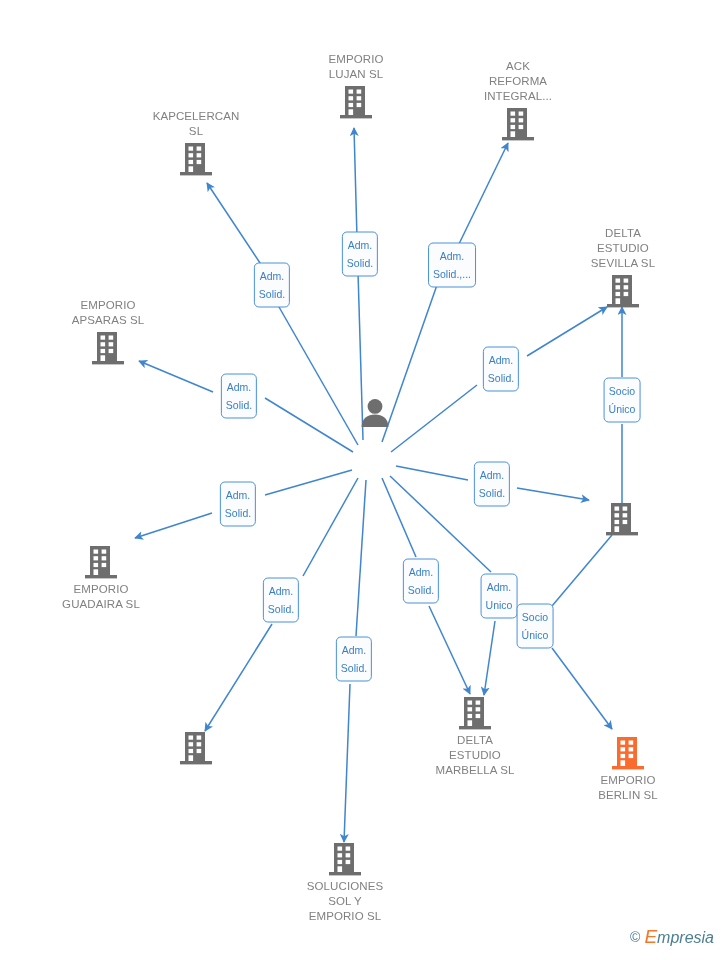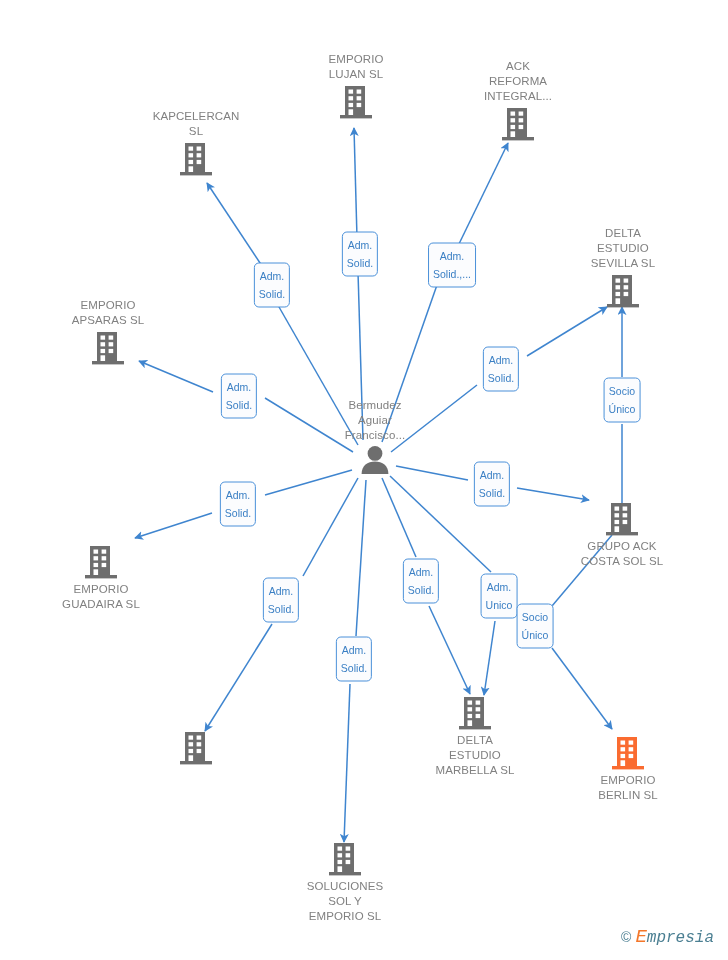--- a/index.html
+++ b/index.html
@@ -66,21 +66,21 @@
     right: 14px;
     bottom: 12px;
     display: flex;
     align-items: center;
     gap: 4px;
     font-size: 15px;
     color: #4b7f92;
   }
   #watermark .wm-c { font-size: 14px; color: #4b7f92; }
   #watermark .wm-name {
-    font-family: Liberation Mono, monospace;
+    font-family: Liberation Sans, sans-serif;
     font-style: italic;
     font-size: 16px;
     color: #4b7f92;
   }
   #watermark .wm-name .wm-e { color: #f4772a; font-size: 19px; }
 </style>
 </head>
 <body>
 
 <div id="graph">
@@ -198,43 +198,38 @@
             <rect x="9.5" y="12.2" width="4.6" height="4.2" fill="#fff"></rect>
             <rect x="17.6" y="12.2" width="4.6" height="4.2" fill="#fff"></rect>
             <rect x="9.5" y="18.9" width="4.6" height="4.2" fill="#fff"></rect>
             <rect x="17.6" y="18.9" width="4.6" height="4.2" fill="#fff"></rect>
             <rect x="9.5" y="25.3" width="4.6" height="5.7" fill="#fff"></rect>
             <rect x="17.6" y="25.3" width="4.6" height="5.7" fill="#6e6e6e"></rect>
             <rect x="1" y="31" width="32" height="3.4" fill="#6e6e6e"></rect>
           </svg></span>
       </div>
       <div class="node label-top" style="left: 375px; top: 398px;">
-        <span class="node-label">Bermudez
-Aguiar
-Francisco...</span>
         <span class="node-icon"><svg width="32" height="30" viewBox="0 0 32 30" xmlns="http://www.w3.org/2000/svg">
             <circle cx="16" cy="8.4" r="7.4" fill="#6e6e6e"></circle>
             <path d="M2.6 29 C2.6 20.4 8.6 16.4 16 16.4 C23.4 16.4 29.4 20.4 29.4 29 Z" fill="#6e6e6e"></path>
           </svg></span>
       </div>
       <div class="node label-bottom" style="left: 622px; top: 501px;">
         <span class="node-icon"><svg width="34" height="36" viewBox="0 0 34 36" xmlns="http://www.w3.org/2000/svg">
             <rect x="6" y="2" width="20" height="29" fill="#6e6e6e"></rect>
             <rect x="9.5" y="5.5" width="4.6" height="4.2" fill="#fff"></rect>
             <rect x="17.6" y="5.5" width="4.6" height="4.2" fill="#fff"></rect>
             <rect x="9.5" y="12.2" width="4.6" height="4.2" fill="#fff"></rect>
             <rect x="17.6" y="12.2" width="4.6" height="4.2" fill="#fff"></rect>
             <rect x="9.5" y="18.9" width="4.6" height="4.2" fill="#fff"></rect>
             <rect x="17.6" y="18.9" width="4.6" height="4.2" fill="#fff"></rect>
             <rect x="9.5" y="25.3" width="4.6" height="5.7" fill="#fff"></rect>
             <rect x="17.6" y="25.3" width="4.6" height="5.7" fill="#6e6e6e"></rect>
             <rect x="1" y="31" width="32" height="3.4" fill="#6e6e6e"></rect>
           </svg></span>
-        <span class="node-label">GRUPO ACK
-COSTA SOL  SL</span>
       </div>
       <div class="node label-bottom" style="left: 101px; top: 544px;">
         <span class="node-icon"><svg width="34" height="36" viewBox="0 0 34 36" xmlns="http://www.w3.org/2000/svg">
             <rect x="6" y="2" width="20" height="29" fill="#6e6e6e"></rect>
             <rect x="9.5" y="5.5" width="4.6" height="4.2" fill="#fff"></rect>
             <rect x="17.6" y="5.5" width="4.6" height="4.2" fill="#fff"></rect>
             <rect x="9.5" y="12.2" width="4.6" height="4.2" fill="#fff"></rect>
             <rect x="17.6" y="12.2" width="4.6" height="4.2" fill="#fff"></rect>
             <rect x="9.5" y="18.9" width="4.6" height="4.2" fill="#fff"></rect>
             <rect x="17.6" y="18.9" width="4.6" height="4.2" fill="#fff"></rect>

